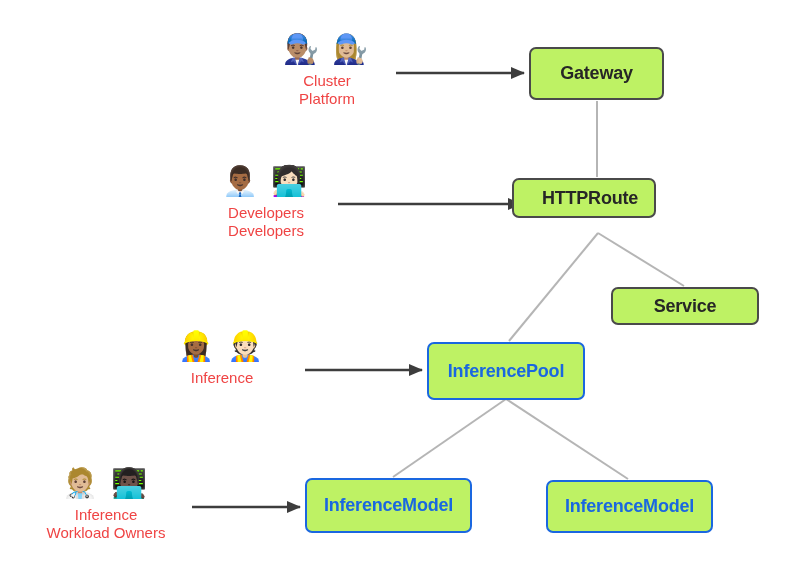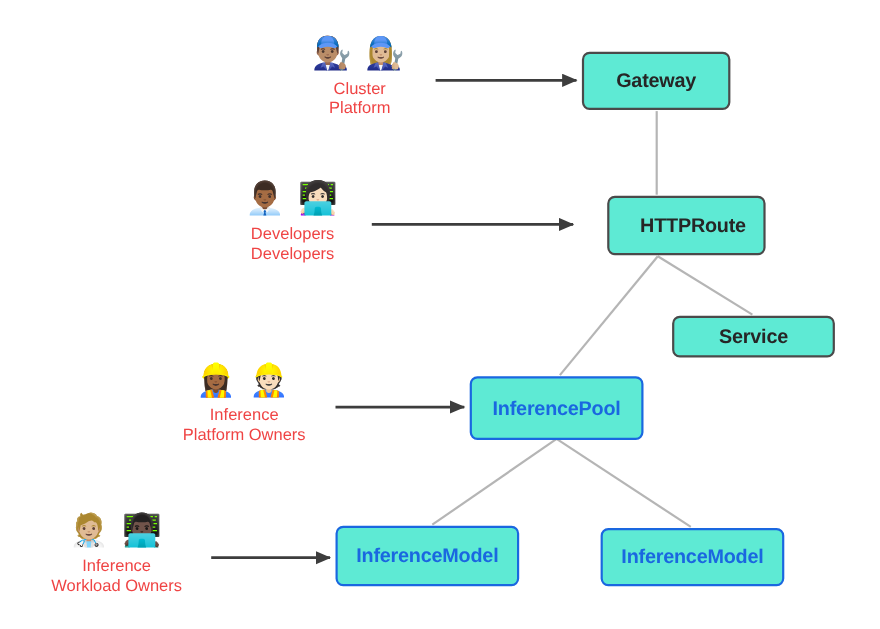--- a/index.html
+++ b/index.html
@@ -7,31 +7,31 @@
     position:relative;
     width:800px;height:572px;
     background:#ffffff;
     font-family:"Liberation Sans","DejaVu Sans",sans-serif;
     overflow:hidden;
   }
   svg.wires{position:absolute;left:0;top:0;width:800px;height:572px;z-index:1;}
   .node{
     position:absolute;
     box-sizing:border-box;
-    background:#5eead4;
+    background:#bef264;
     border:2px solid #4a4a4a;
     border-radius:7px;
     display:flex;align-items:center;justify-content:center;
     font-size:18px;font-weight:bold;color:#262626;
     letter-spacing:-0.2px;
     z-index:2;
   }
   .node.blue{border-color:#1a67e0;color:#1a67e0;}
   #gateway            {left:529px;top:47px; width:135px;height:53px;}
-  #httproute          {left:552px;top:178px;width:144px;height:54px;padding-left:12px;}
+  #httproute          {left:512px;top:178px;width:144px;height:40px;padding-left:12px;}
   #service            {left:611px;top:287px;width:148px;height:38px;}
   #inferencepool      {left:427px;top:342px;width:158px;height:58px;}
   #inferencemodel-left{left:305px;top:478px;width:167px;height:55px;}
   #inferencemodel-right{left:546px;top:480px;width:167px;height:53px;}
   .actor{
     position:absolute;
     display:flex;flex-direction:column;align-items:center;
     z-index:2;text-align:center;
   }
   .actor .emoji{
@@ -109,21 +109,20 @@
     <div class="label">
       <div>Developers</div>
       <div>Developers</div>
     </div>
   </div>
 
   <div class="actor" id="inference-platform-owners">
     <div class="emoji">👷🏾‍♀️ 👷🏻</div>
     <div class="label">
       <div>Inference</div>
-      <div>Platform Owners</div>
     </div>
   </div>
 
   <div class="actor" id="inference-workload-owners">
     <div class="emoji">🧑🏼‍⚕️ 👨🏿‍💻</div>
     <div class="label">
       <div>Inference</div>
       <div>Workload Owners</div>
     </div>
   </div>

